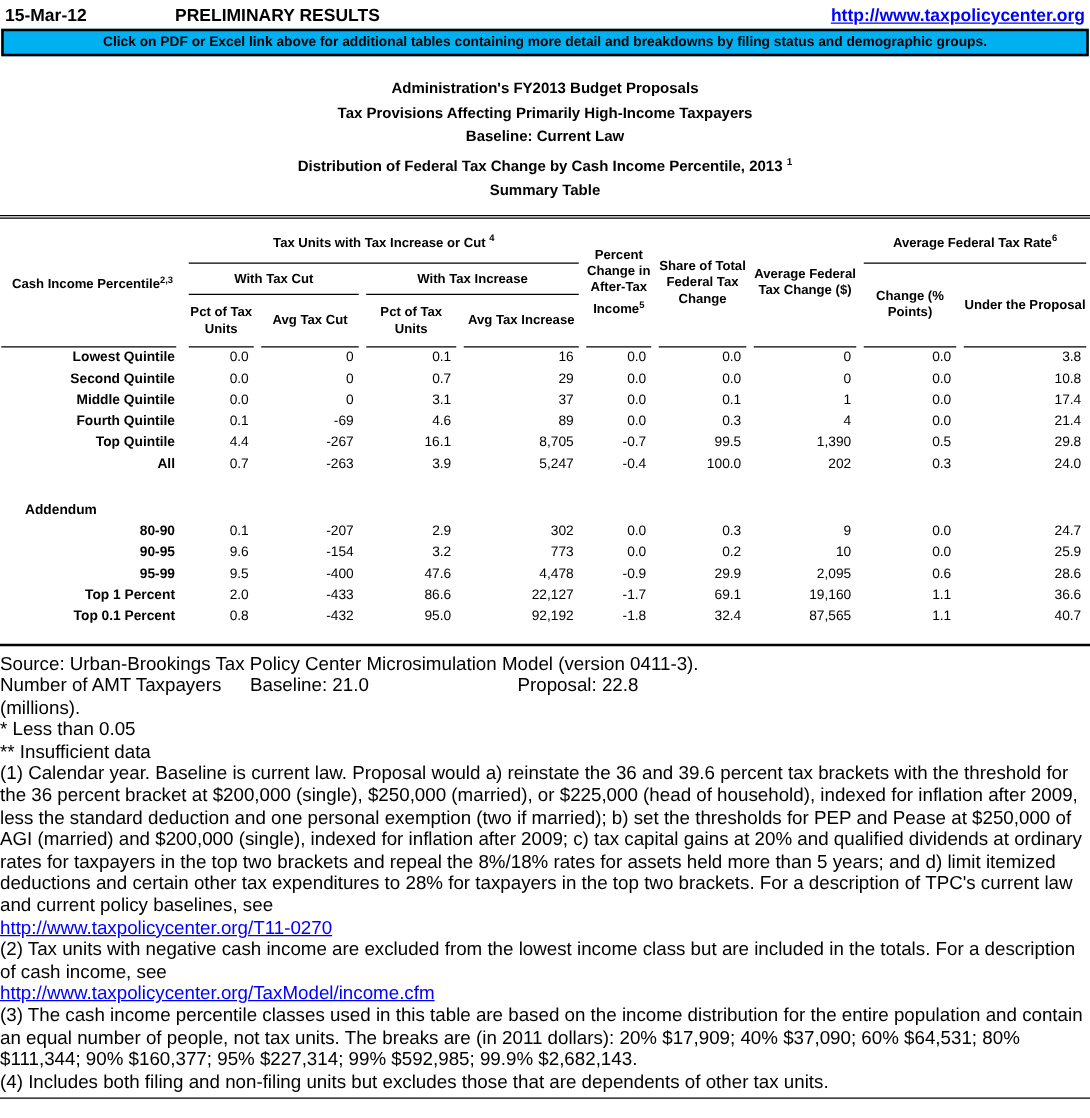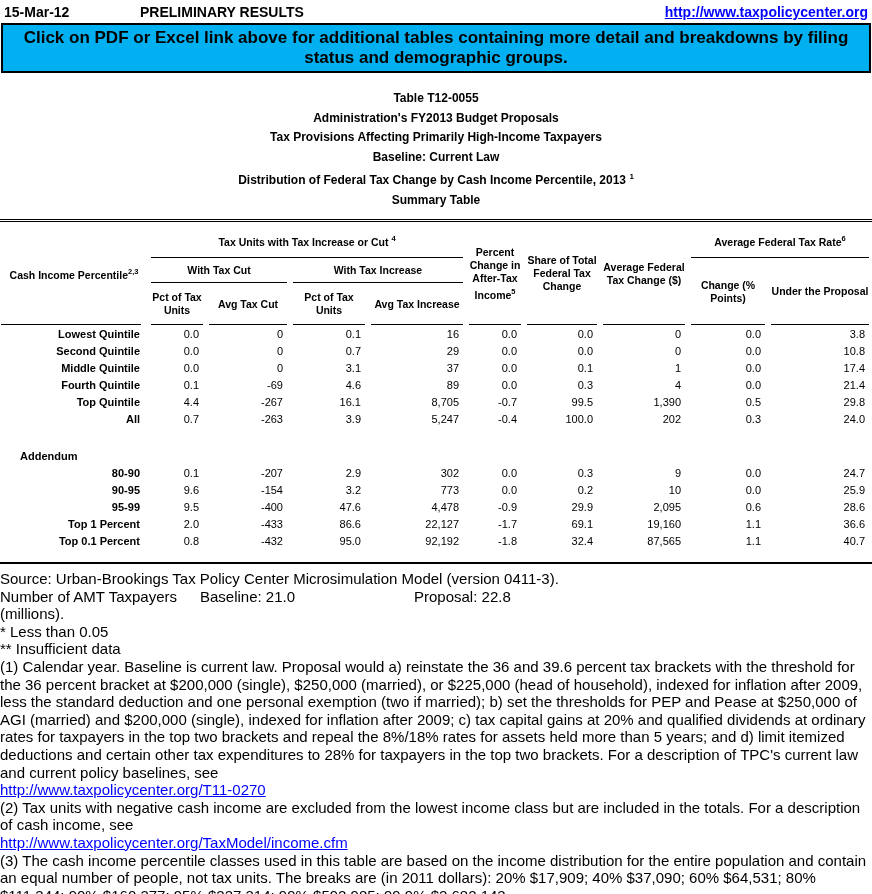--- a/index.html
+++ b/index.html
@@ -9,21 +9,21 @@
     font-family:"Liberation Sans", sans-serif; color:#000;
   }
   
   .topbar{ display:flex; align-items:baseline; font-size:14px; font-weight:bold; padding:4px 4px 3px 4px; }
   .topbar .date{ width:136px; }
   .topbar .url{ margin-left:auto; font-weight:bold;text-align:center; }
   a.link{ color:#0000FF; text-decoration:underline; cursor:pointer; }
   
   .banner{
     border:2px solid #000; background:#00B0F0; text-align:center;
-    font-size:17px; font-weight:bold; padding:3px 2px; margin:0 1px;
+    font-size:11px; font-weight:bold; padding:3px 2px; margin:0 1px;
   }
   
   .titles{ margin-top:16px; text-align:center; font-size:12px; font-weight:bold; line-height:19.5px; }
   .titles sup{ font-size:8px; }
   
   .tblwrap{ margin-top:9px; }
   .dbl-rule{ height:3px; border-top:1px solid #000; border-bottom:1px solid #000; }
   table{ width:872px; border-collapse:collapse; table-layout:fixed; }
   col.c0{width:148px;} col.c1{width:58px;} col.c2{width:84px;} col.c3{width:78px;}
   col.c4{width:98px;}  col.c5{width:58px;} col.c6{width:76px;} col.c7{width:88px;}
@@ -62,21 +62,20 @@
   <span class="date">15-Mar-12</span>
   <span class="status">PRELIMINARY RESULTS</span>
   <a class="link url">http://www.taxpolicycenter.org</a>
 </div>
 
 <div class="banner">
   <span>Click on PDF or Excel link above for additional tables containing more detail and breakdowns by filing status and demographic groups.</span>
 </div>
 
 <div class="titles">
-  <div>Table T12-0055</div>
   <div>Administration's FY2013 Budget Proposals</div>
   <div>Tax Provisions Affecting Primarily High-Income Taxpayers</div>
   <div>Baseline: Current Law</div>
   <div><span>Distribution of Federal Tax Change by Cash Income Percentile, 2013</span> <sup>1</sup></div>
   <div>Summary Table</div>
 </div>
 
 <div class="tblwrap">
   <div class="dbl-rule"></div>
   <table>

